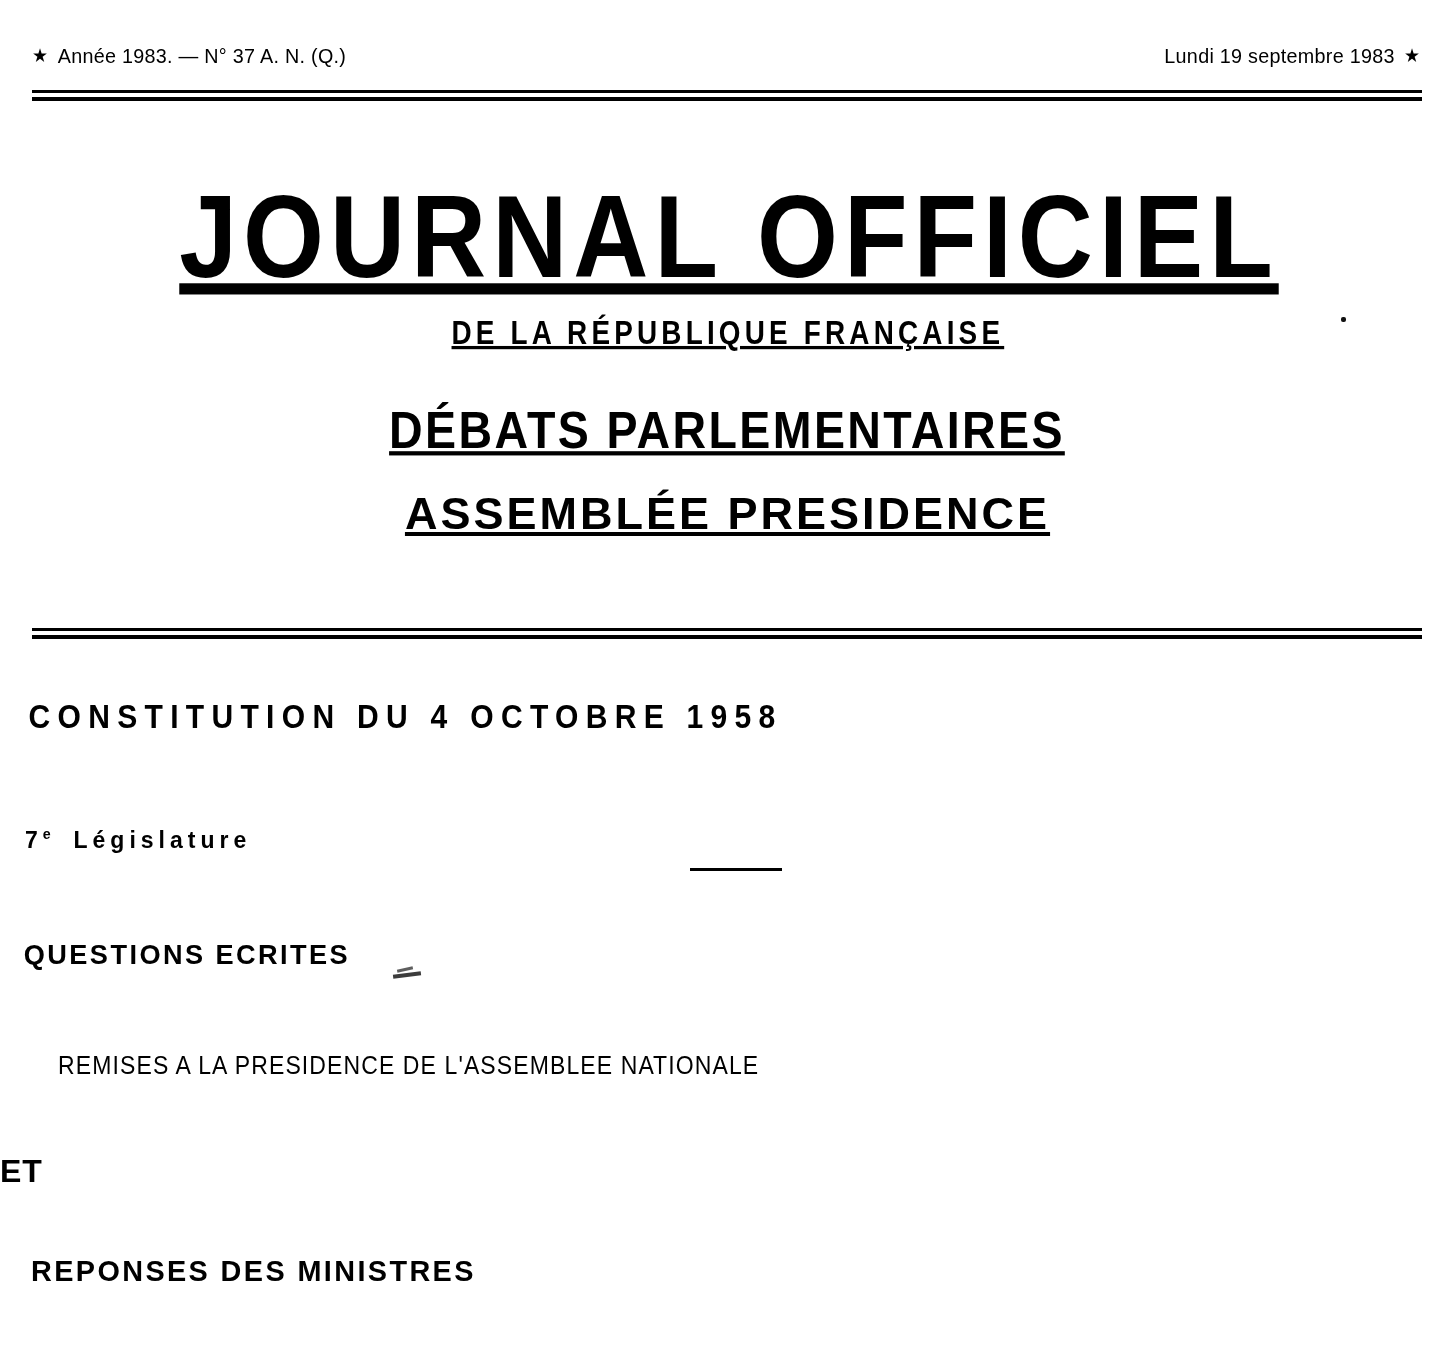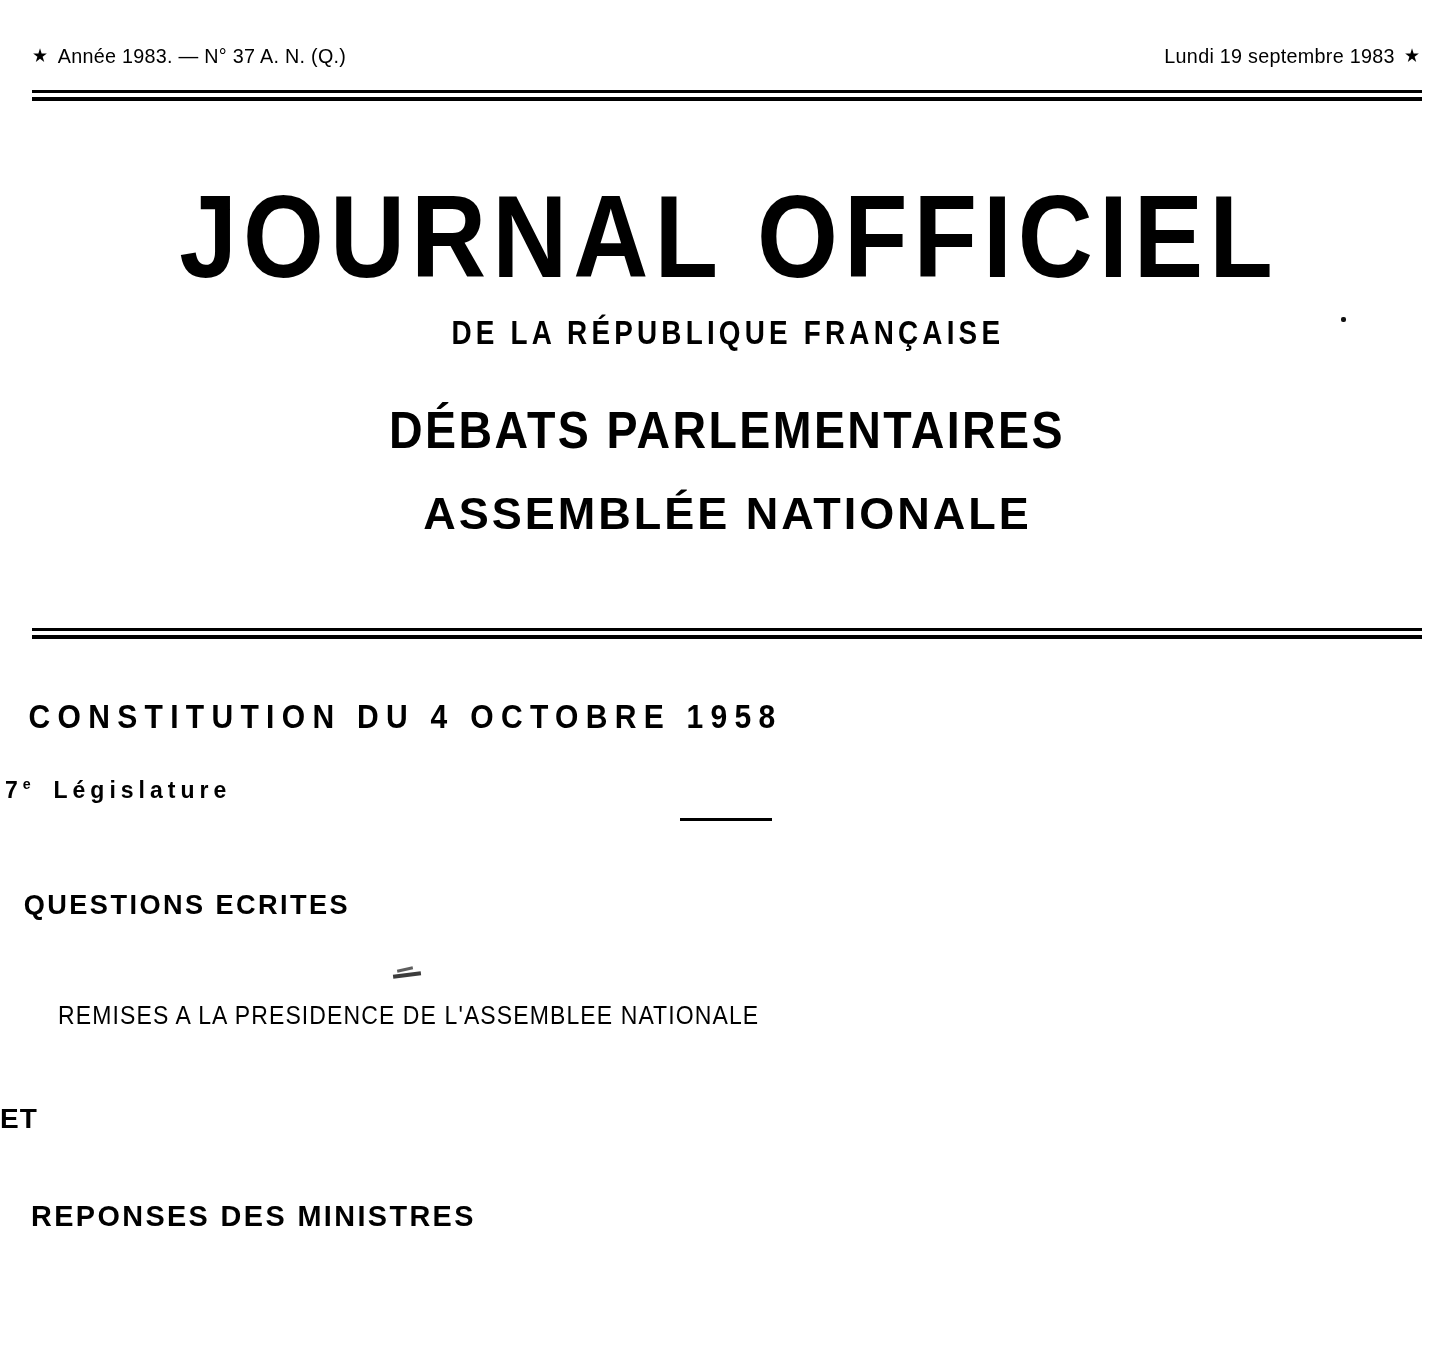--- a/index.html
+++ b/index.html
@@ -94,20 +94,21 @@
   }
   #rule-top { top: 90px; }
   #rule-mid { top: 628px; }
 
   
   .masthead {
     position: absolute;
     left: 0; right: 0;
     top: 178px;
     text-align: center;
+    text-decoration: underline;
   }
   .jo-title {
     font-family: "Liberation Sans", sans-serif;
     font-weight: 700;
     font-size: 104px;
     line-height: 1;
     letter-spacing: 6px;
     transform: scaleX(1.0) scaleY(1.12);
     transform-origin: center top;
     white-space: nowrap;
@@ -148,22 +149,23 @@
   .constitution {
     font-weight: 700;
     font-size: 31px;
     letter-spacing: 7.5px;
     transform: scaleX(0.97) scaleY(1.05);
     white-space: nowrap;
     text-indent: 7px;
   }
 
   .legis-wrap {
-    margin-top: 40px;
+    margin-top: 90px;
     display: block;
+    padding-left: 20px;
   }
   .legislature {
     font-weight: 700;
     font-size: 23px;
     letter-spacing: 5px;
     white-space: nowrap;
     text-indent: 5px;
     display: inline-block;
   }
   .legislature sup {
@@ -193,21 +195,21 @@
     font-weight: 400;
     font-size: 25px;
     letter-spacing: 1.2px;
     white-space: nowrap;
     transform: scaleX(0.92);
   }
 
   .et {
     margin-top: 73px;
     font-weight: 700;
-    font-size: 28px;
+    font-size: 32px;
     letter-spacing: 1px;
   }
 
   .reponses {
     margin-top: 64px;
     font-weight: 700;
     font-size: 30px;
     letter-spacing: 2.5px;
     white-space: nowrap;
     text-indent: 2px;
@@ -262,21 +264,21 @@
 
   <div class="rule-double" id="rule-top">
     <div class="r-thin"></div>
     <div class="r-thick"></div>
   </div>
 
   <div class="masthead">
     <div class="jo-title">JOURNAL OFFICIEL</div>
     <div class="jo-sub1">DE LA RÉPUBLIQUE FRANÇAISE</div>
     <div class="jo-sub2">DÉBATS PARLEMENTAIRES</div>
-    <div class="jo-sub3">ASSEMBLÉE NATIONALE</div>
+    <div class="jo-sub3">ASSEMBLÉE PRESIDENCE</div>
   </div>
 
   <div class="rule-double" id="rule-mid">
     <div class="r-thin"></div>
     <div class="r-thick"></div>
   </div>
 
   <div class="lower">
     <div class="constitution">CONSTITUTION DU 4 OCTOBRE 1958</div>
 

